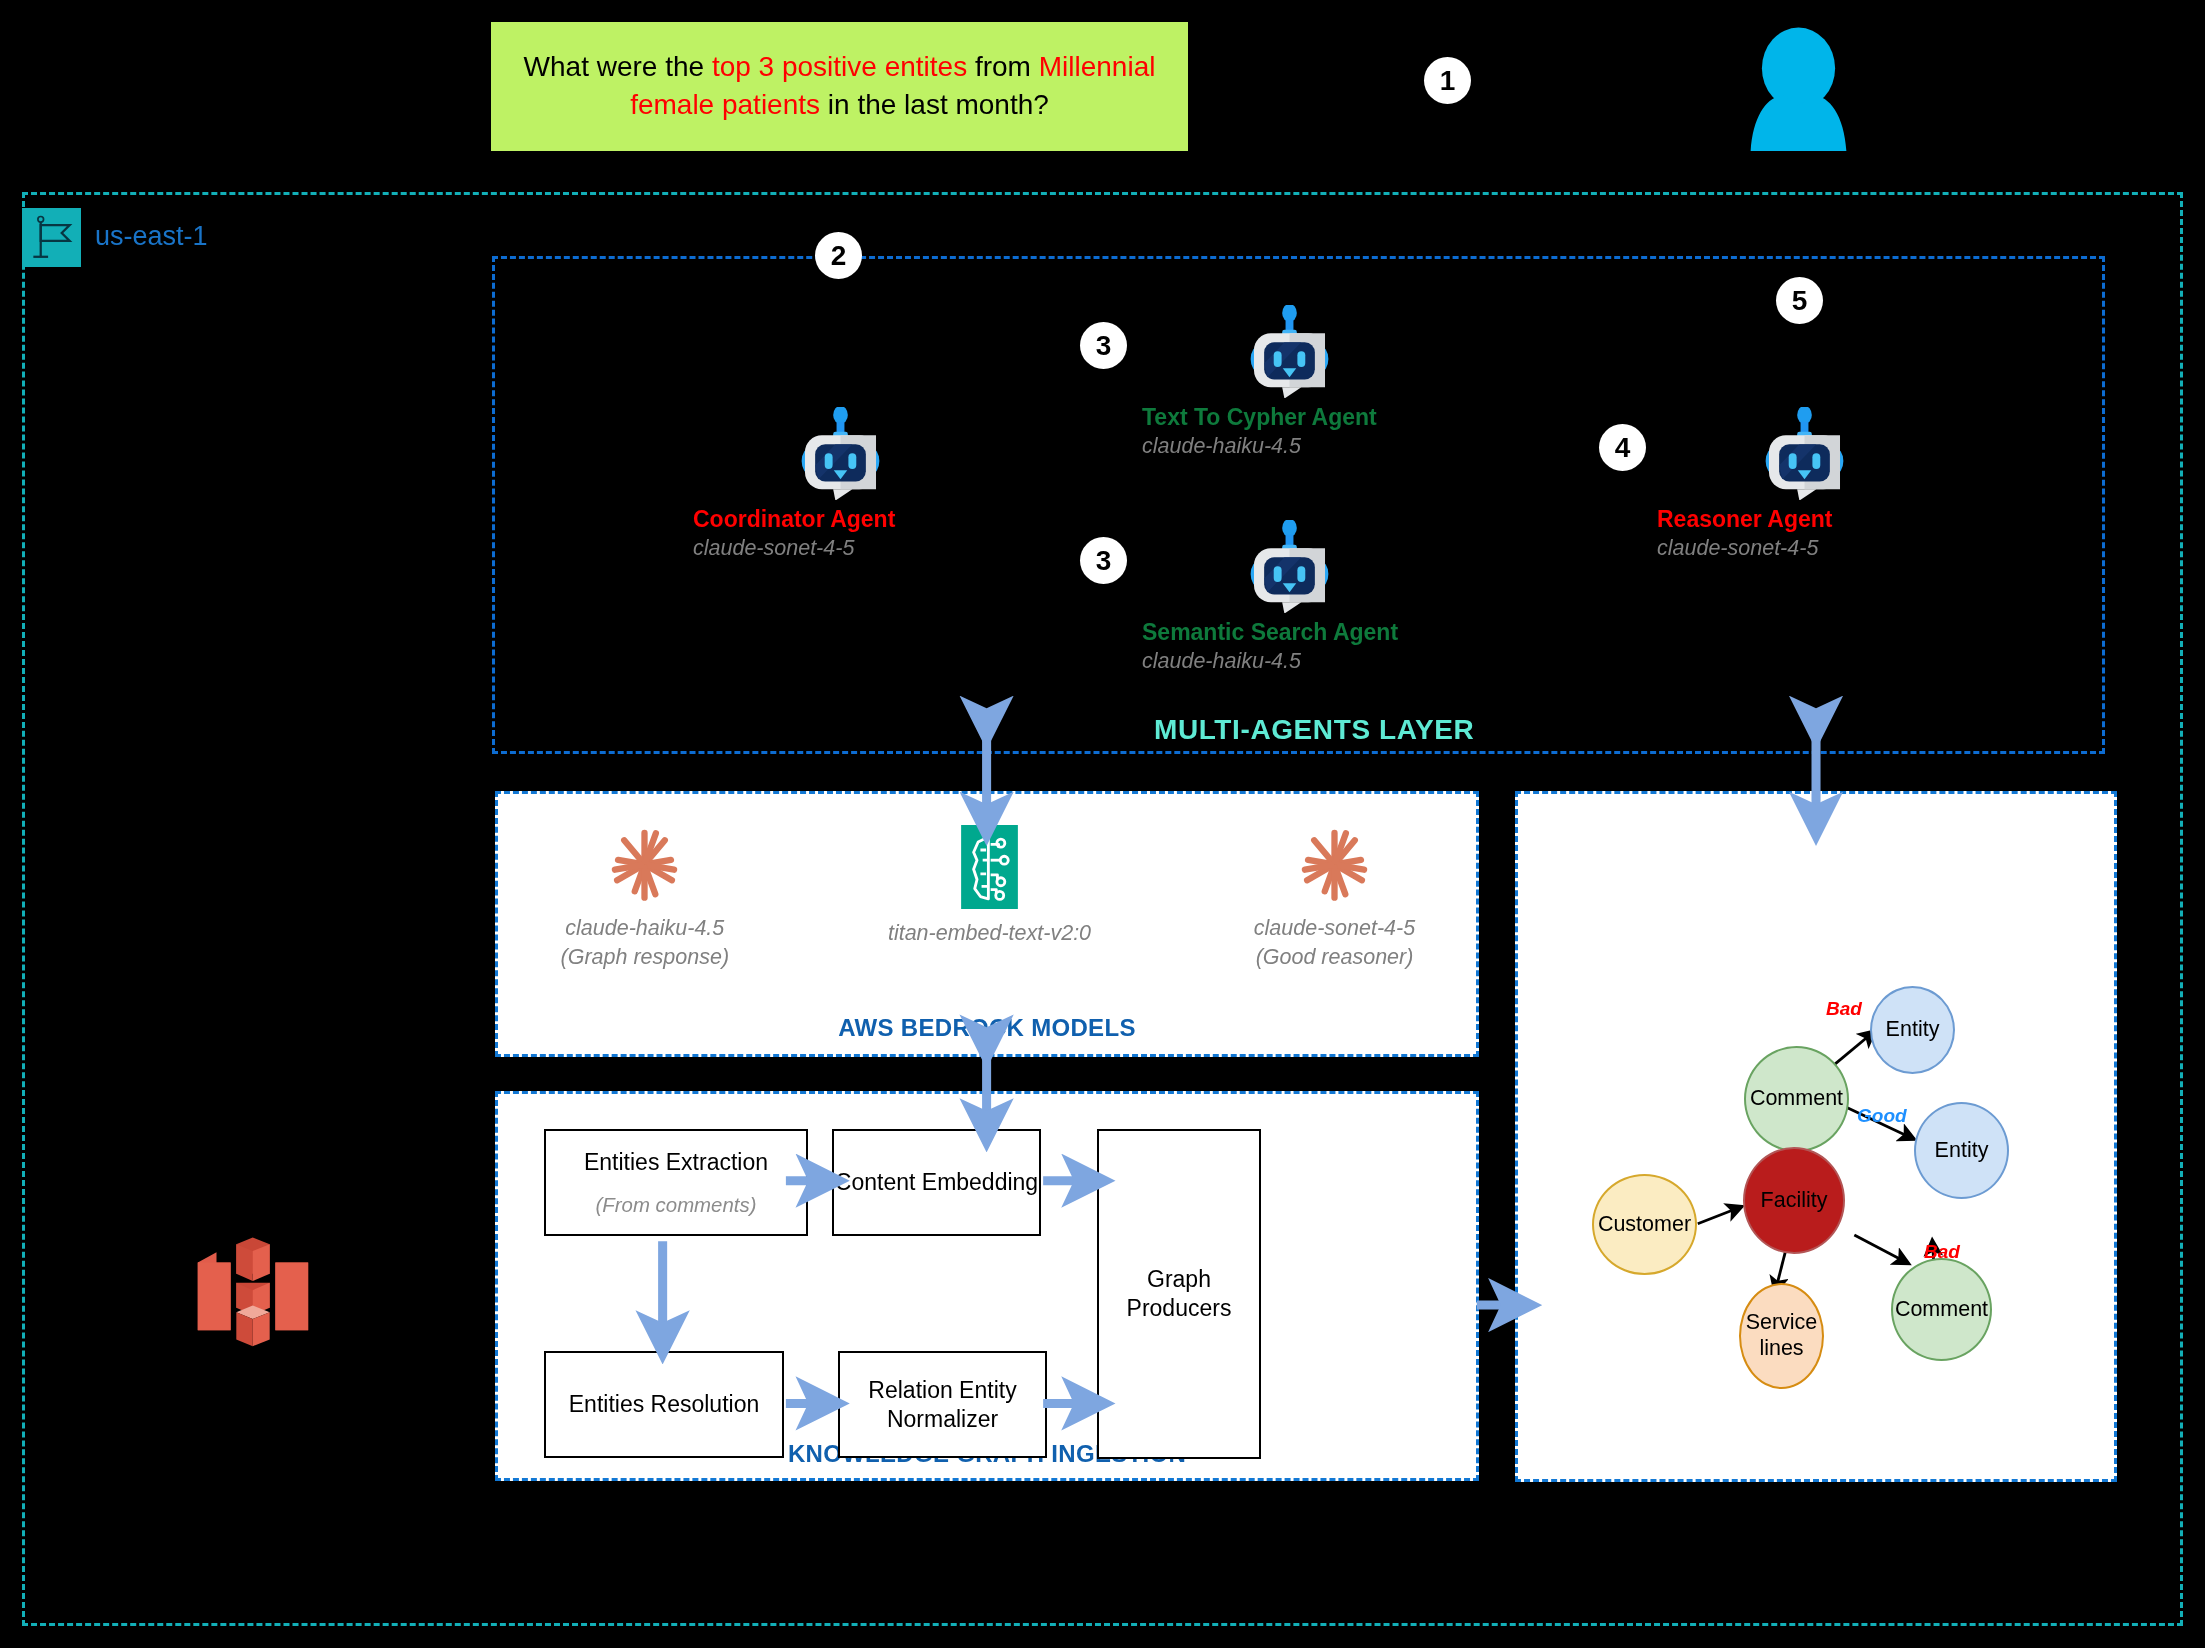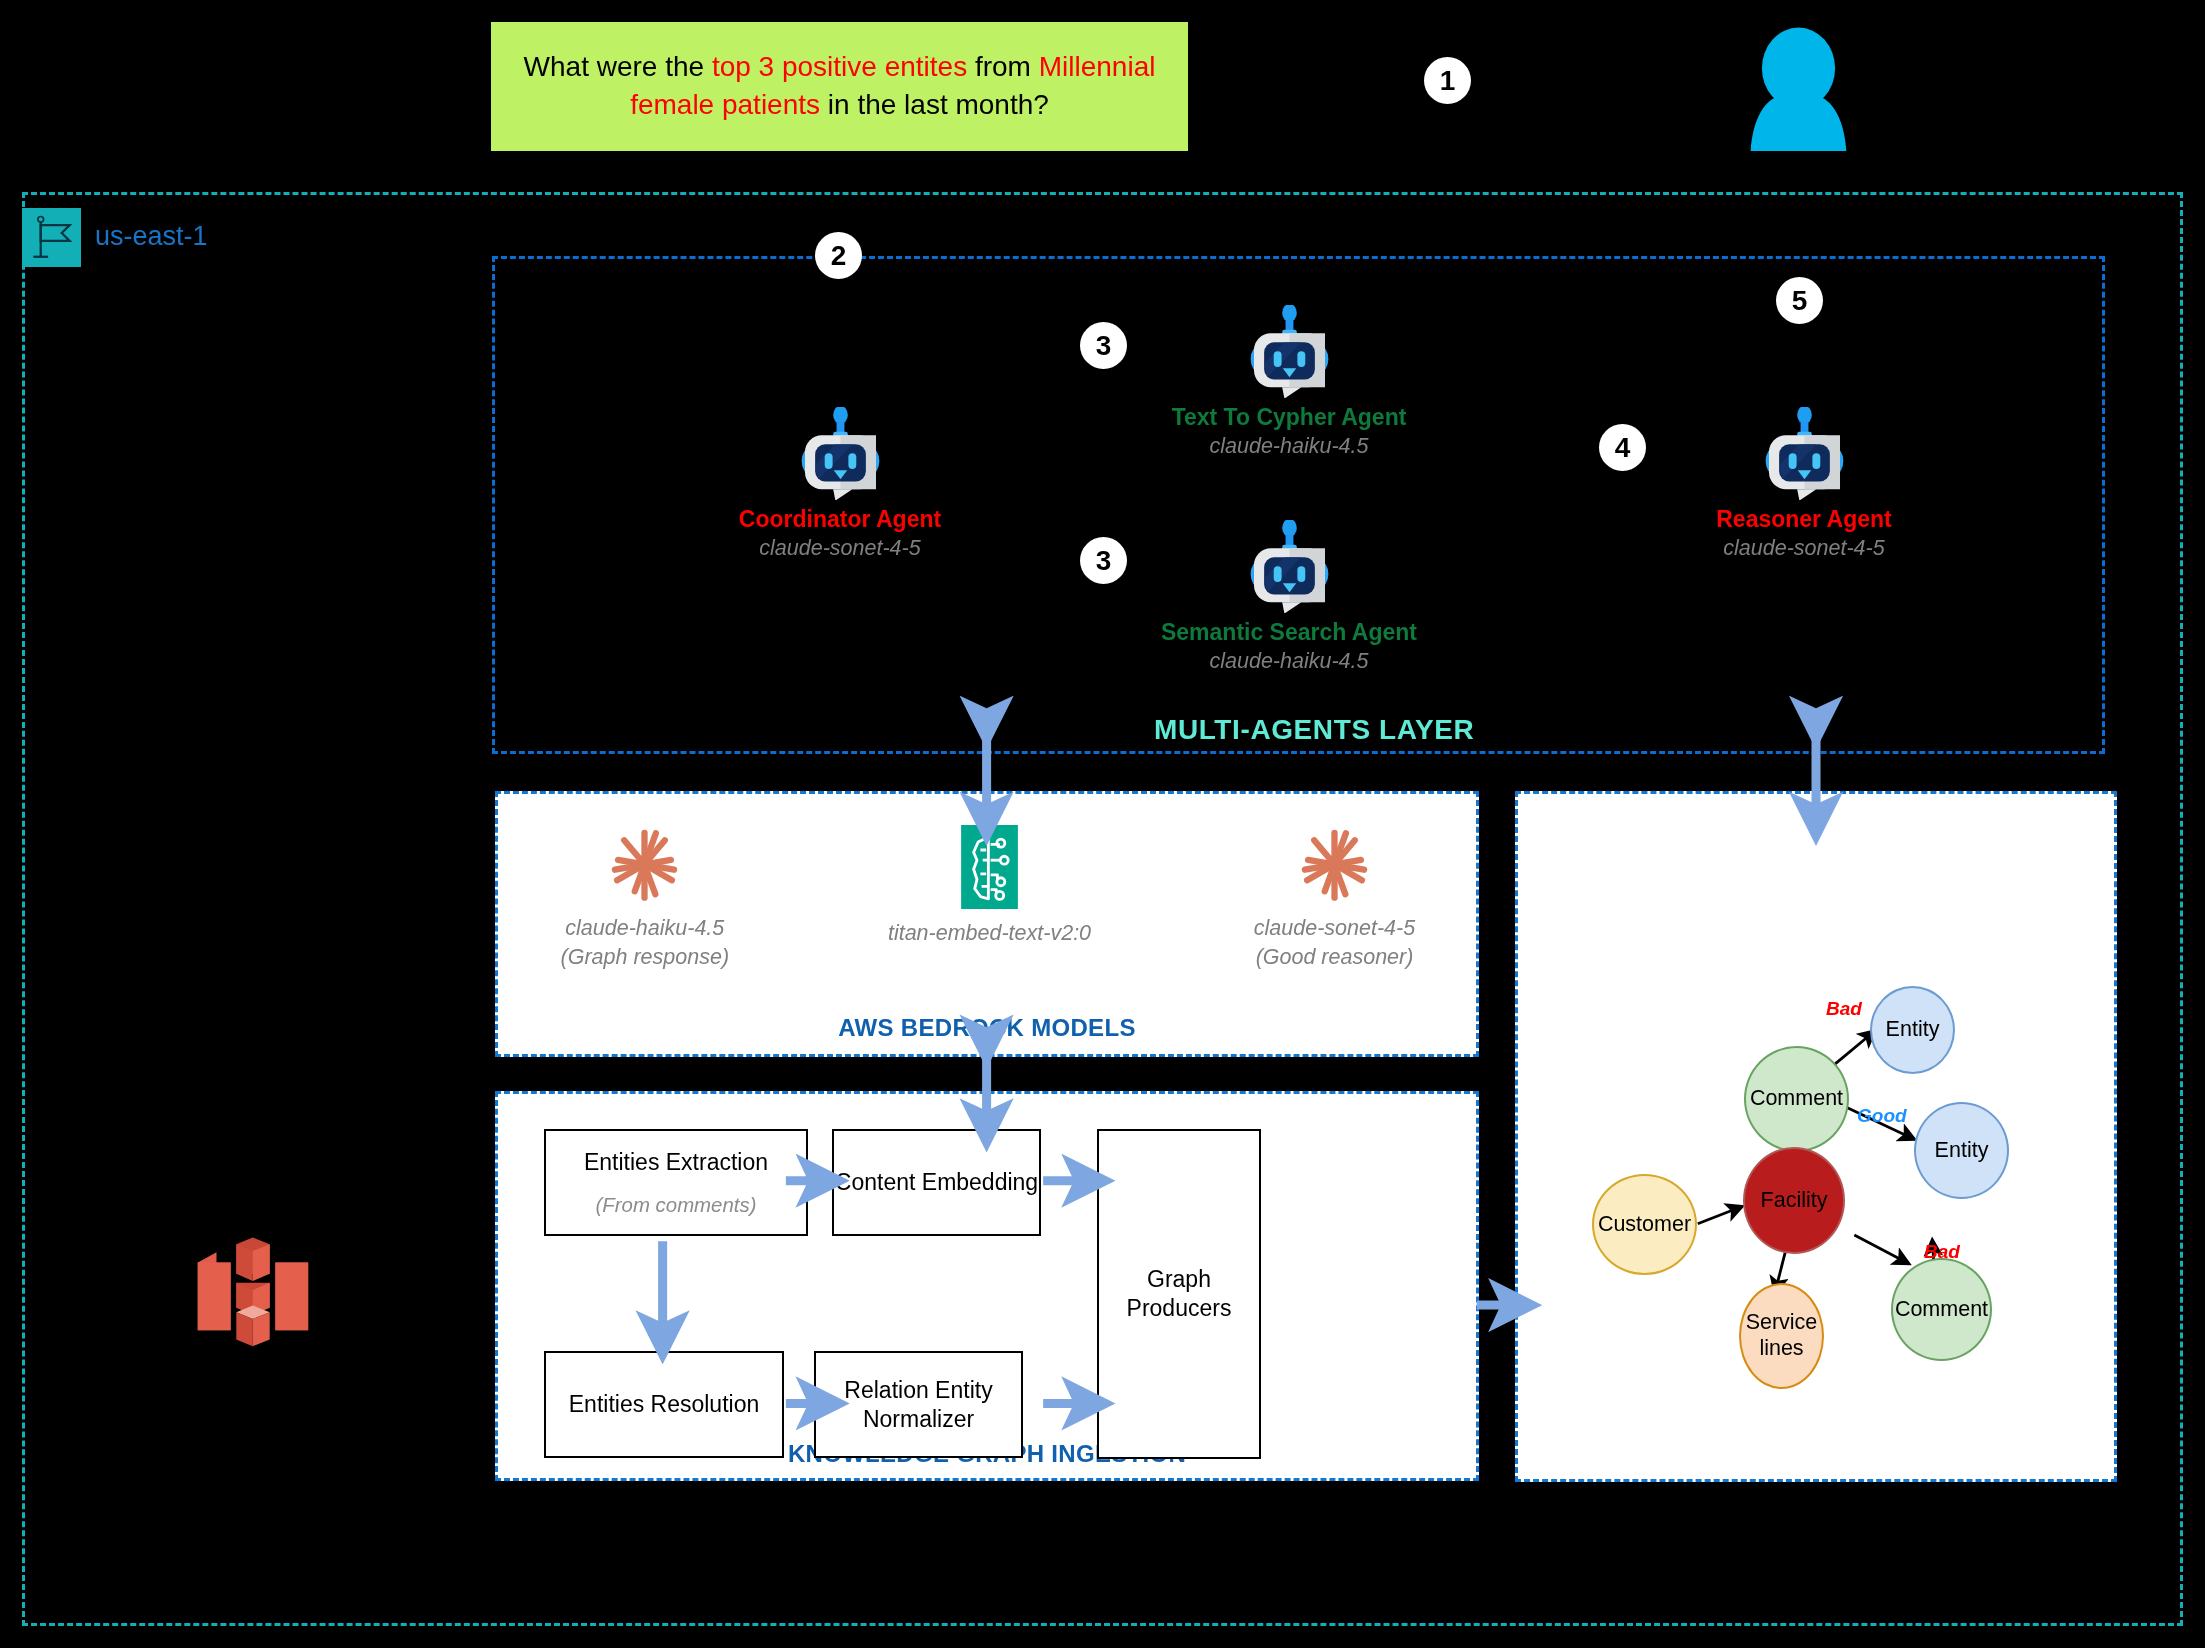--- a/index.html
+++ b/index.html
@@ -30,21 +30,21 @@
 
   
   .panel{background:#ffffff;border:3.4px dashed #1278D4;box-sizing:border-box;}
   #bedrock-panel{left:495px;top:791px;width:984px;height:266px;}
   #ingestion-panel{left:495px;top:1091px;width:984px;height:390px;}
   #graphrag-panel{left:1515px;top:791px;width:602px;height:691px;}
   .panel-title{position:absolute;width:100%;text-align:center;font-size:24px;
     font-weight:bold;color:#1060AE;letter-spacing:0.3px;}
 
   
-  .agent{position:absolute;text-align:center;width:294px;}
+  .agent{position:absolute;text-align:left;width:294px;}
   .agent .name{font-weight:bold;font-size:23px;margin-top:5.7px;}
   .agent .model{font-size:21.5px;font-style:italic;color:#808080;margin-top:3.4px;}
   .name-red{color:#FF0000;}
   .name-green{color:#0E7A3C;}
 
   
   .robot{width:85px;height:93px;margin:0 auto;display:block;}
 
   
   .model-item{position:absolute;text-align:center;width:271px;}
@@ -328,21 +328,21 @@
   </div>
 
   <div class="ibox" style="left:334px;top:35px;width:209px;height:107px;">
     <div class="t">Content Embedding</div>
   </div>
 
   <div class="ibox" style="left:46px;top:257px;width:240px;height:107px;">
     <div class="t">Entities Resolution</div>
   </div>
 
-  <div class="ibox" style="left:316px;top:257px;width:209px;height:107px;">
+  <div class="ibox" style="left:340px;top:257px;width:209px;height:107px;">
     <div class="t">Relation Entity Normalizer</div>
   </div>
 
   <div class="ibox" style="left:599px;top:35px;width:164px;height:330px;">
     <div class="t">Graph Producers</div>
   </div>
 </div>
 
 <div class="abs panel" id="graphrag-panel">
 

